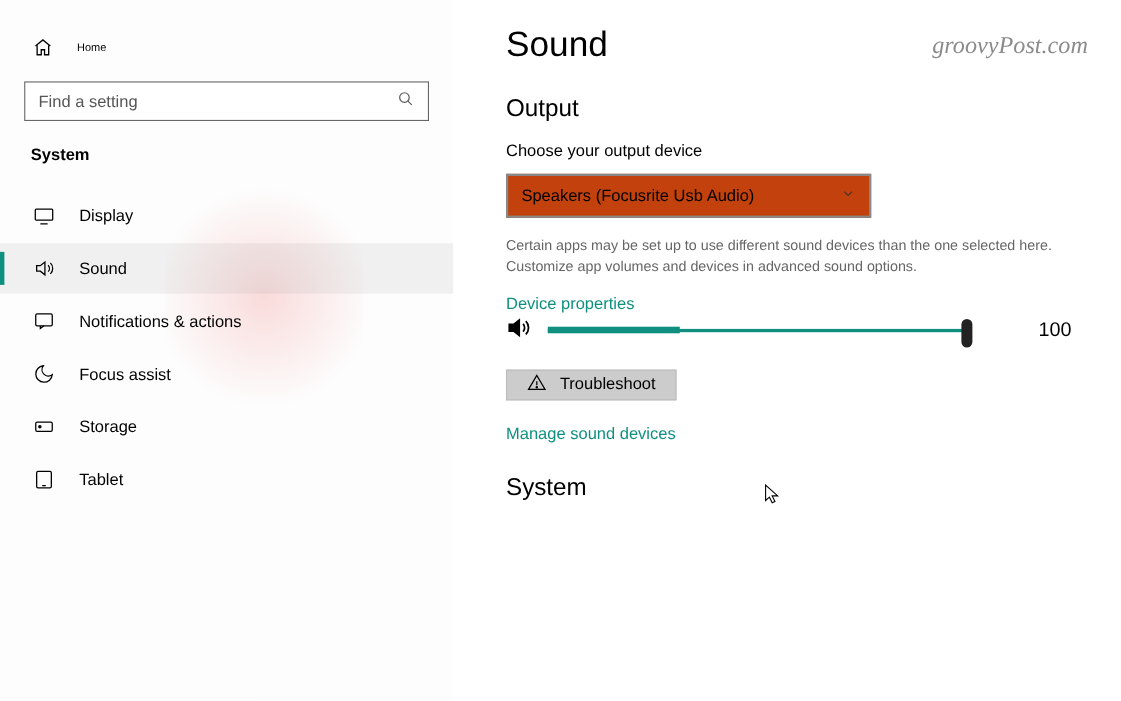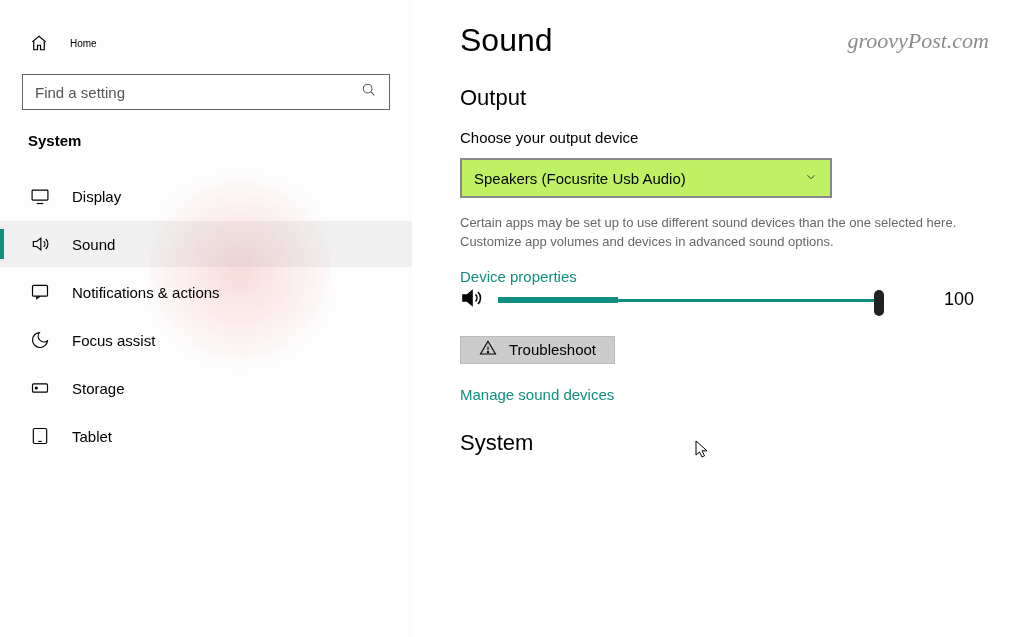--- a/index.html
+++ b/index.html
@@ -103,26 +103,26 @@
     font-weight: 400;
     margin-bottom: 18px;
   }
   .field-label {
     font-size: 15px;
     margin-bottom: 12px;
   }
   .dropdown {
     border: 2px solid #888;
     height: 40px;
-    width: 372px;
+    width: 332px;
     display: flex;
     align-items: center;
     justify-content: space-between;
     padding: 0 12px;
-    background: #bef264;
+    background: #c2410c;
     cursor: pointer;
     font-size: 15px;
   }
   .dropdown-chev { color: #333; }
   .help-text {
     font-size: 13px;
     color: #666;
     line-height: 1.45;
     margin: 16px 0 16px 0;
     max-width: 520px;

